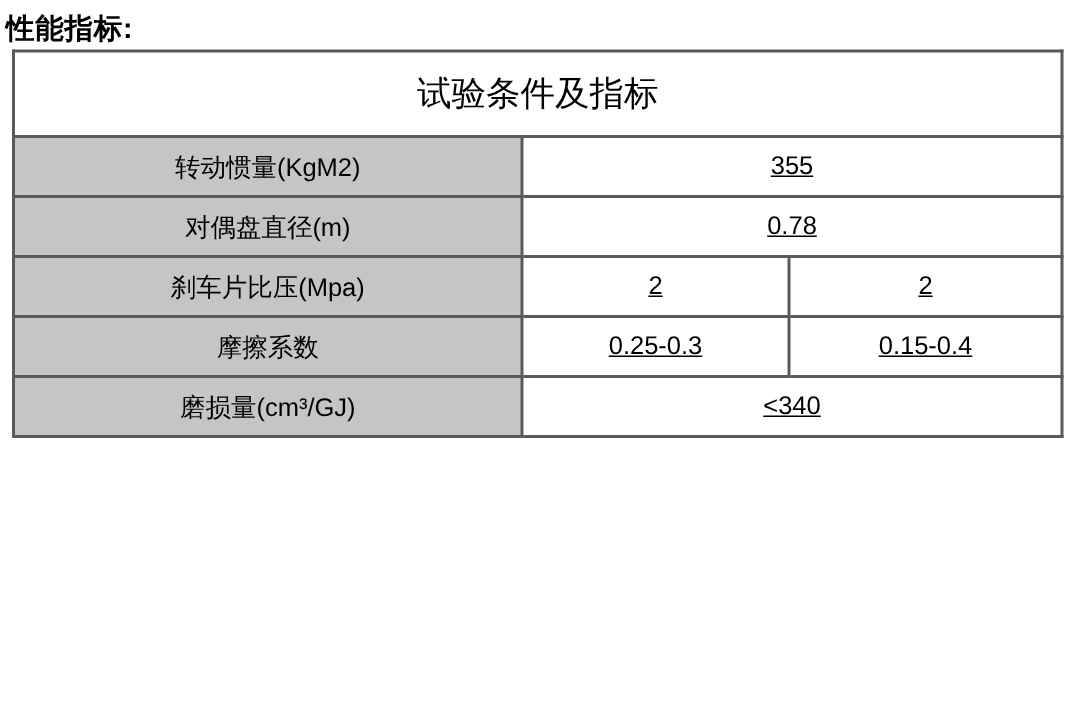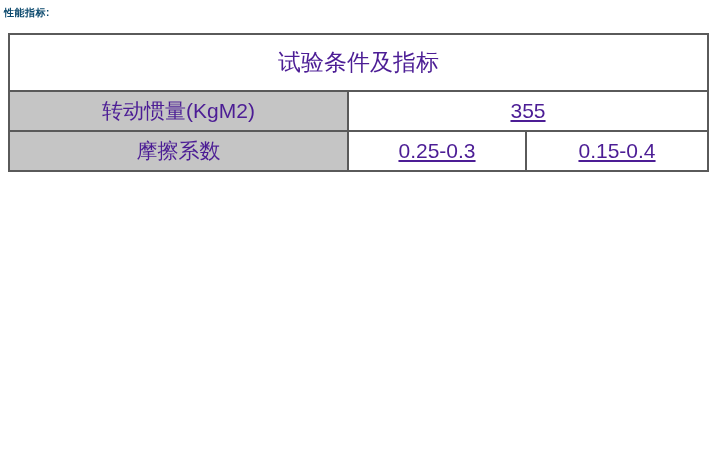--- a/index.html
+++ b/index.html
@@ -12,50 +12,50 @@
     position: relative;
     width: 711px;
     height: 474px;
     background: #ffffff;
     overflow: hidden;
   }
   .section-label {
     position: absolute;
     left: 4px;
     top: 6px;
-    font-size: 10px;
+    font-size: 19px;
     font-weight: bold;
-    color: #0c4a6e;
+    color: #000000;
     letter-spacing: 0.5px;
   }
   table.spec-table {
     position: absolute;
     left: 8px;
     top: 33px;
     width: 699px;
     border-collapse: collapse;
     table-layout: fixed;
-    color: #4c1d95;
+    color: #000000;
   }
   table.spec-table td {
     border: 2px solid #5a5a5a;
     text-align: center;
     vertical-align: middle;
     padding: 0;
     overflow: hidden;
     white-space: nowrap;
   }
   td.title-cell {
     height: 55px;
     background: #ffffff;
     font-size: 23px;
   }
   tr.data-row td {
     height: 38px;
-    font-size: 21px;
+    font-size: 17px;
     margin-left: 12px;
   }
   td.label-cell {
     background: #c5c5c5;
   }
   td.value-cell {
     background: #ffffff;
     text-decoration: underline;
   }
 </style>
@@ -75,28 +75,41 @@
     <tbody>
       <tr>
         <td class="title-cell" colspan="3">试验条件及指标</td>
       </tr>
 
       <tr class="data-row">
         <td class="label-cell">转动惯量(KgM2)</td>
         <td class="value-cell" colspan="2">355</td>
       </tr>
 
+      <tr class="data-row">
+        <td class="label-cell">对偶盘直径(m)</td>
+        <td class="value-cell" colspan="2">0.78</td>
+      </tr>
 
 
 
 
+      <tr class="data-row">
+        <td class="label-cell">刹车片比压(Mpa)</td>
+        <td class="value-cell">2</td>
+        <td class="value-cell">2</td>
+      </tr>
 
 
       <tr class="data-row">
         <td class="label-cell">摩擦系数</td>
         <td class="value-cell">0.25-0.3</td>
         <td class="value-cell">0.15-0.4</td>
       </tr>
 
+      <tr class="data-row">
+        <td class="label-cell">磨损量(cm³/GJ)</td>
+        <td class="value-cell" colspan="2">&lt;340</td>
+      </tr>
     </tbody>
   </table>
 
 </div>
 
 </body></html>

